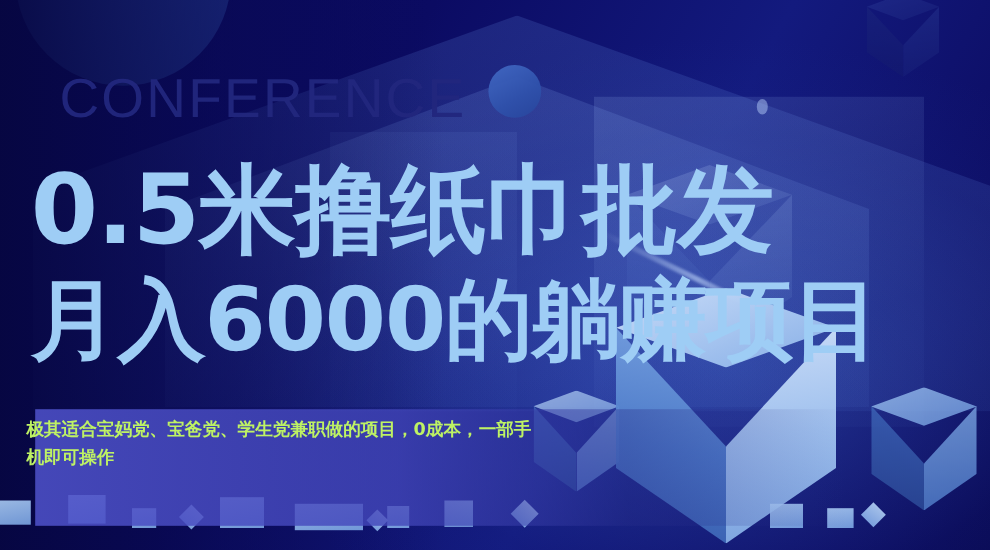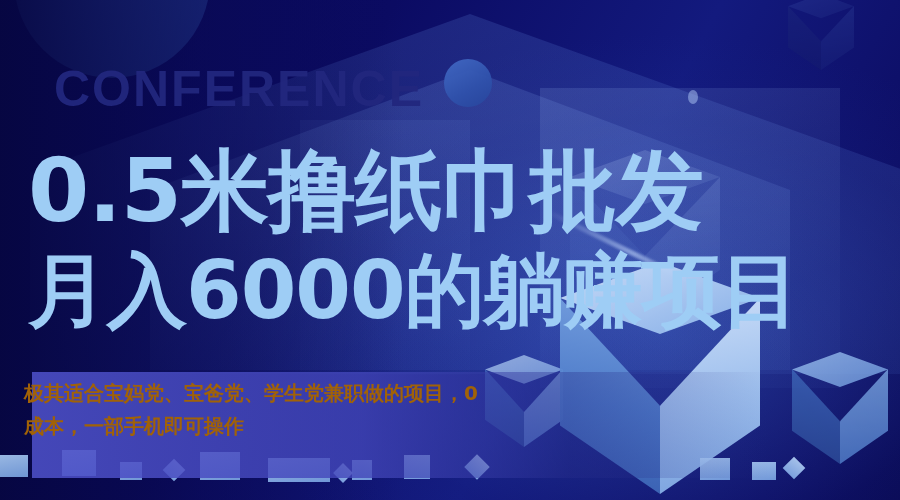--- a/index.html
+++ b/index.html
@@ -205,21 +205,21 @@
     background: linear-gradient(170deg, #b6d4f7 0%, #85aee9 100%);
     transform: rotate(45deg);
     opacity: 0.9;
   }
 
   
   .watermark {
     position: absolute;
     left: 54px; top: 60px;
     font-size: 50px;
-    font-weight: 700;
+    font-weight: 400;
     letter-spacing: 2px;
     color: #22277e;
     opacity: 0.95;
     white-space: nowrap;
   }
 
   
   .year {
     position: absolute;
     left: 58px; top: 82px;
@@ -246,22 +246,22 @@
   .desc-band {
     position: absolute;
     left: 32px; top: 372px;
     width: 868px; height: 106px;
     background: linear-gradient(90deg, rgba(77,80,200,0.88) 0%, rgba(66,70,185,0.80) 38%, rgba(40,46,140,0.35) 62%, rgba(20,24,100,0.0) 85%);
   }
   .desc {
     position: absolute;
     left: 24px; top: 377px;
     width: 470px;
-    color: #a16207;
-    font-size: 20px;
+    color: #bef264;
+    font-size: 16px;
     font-weight: 700;
     line-height: 1.65;
     font-family: "DejaVu Sans", "Liberation Sans", sans-serif;
   }
 </style>
 </head>
 <body>
 
 <div id="poster">
 

